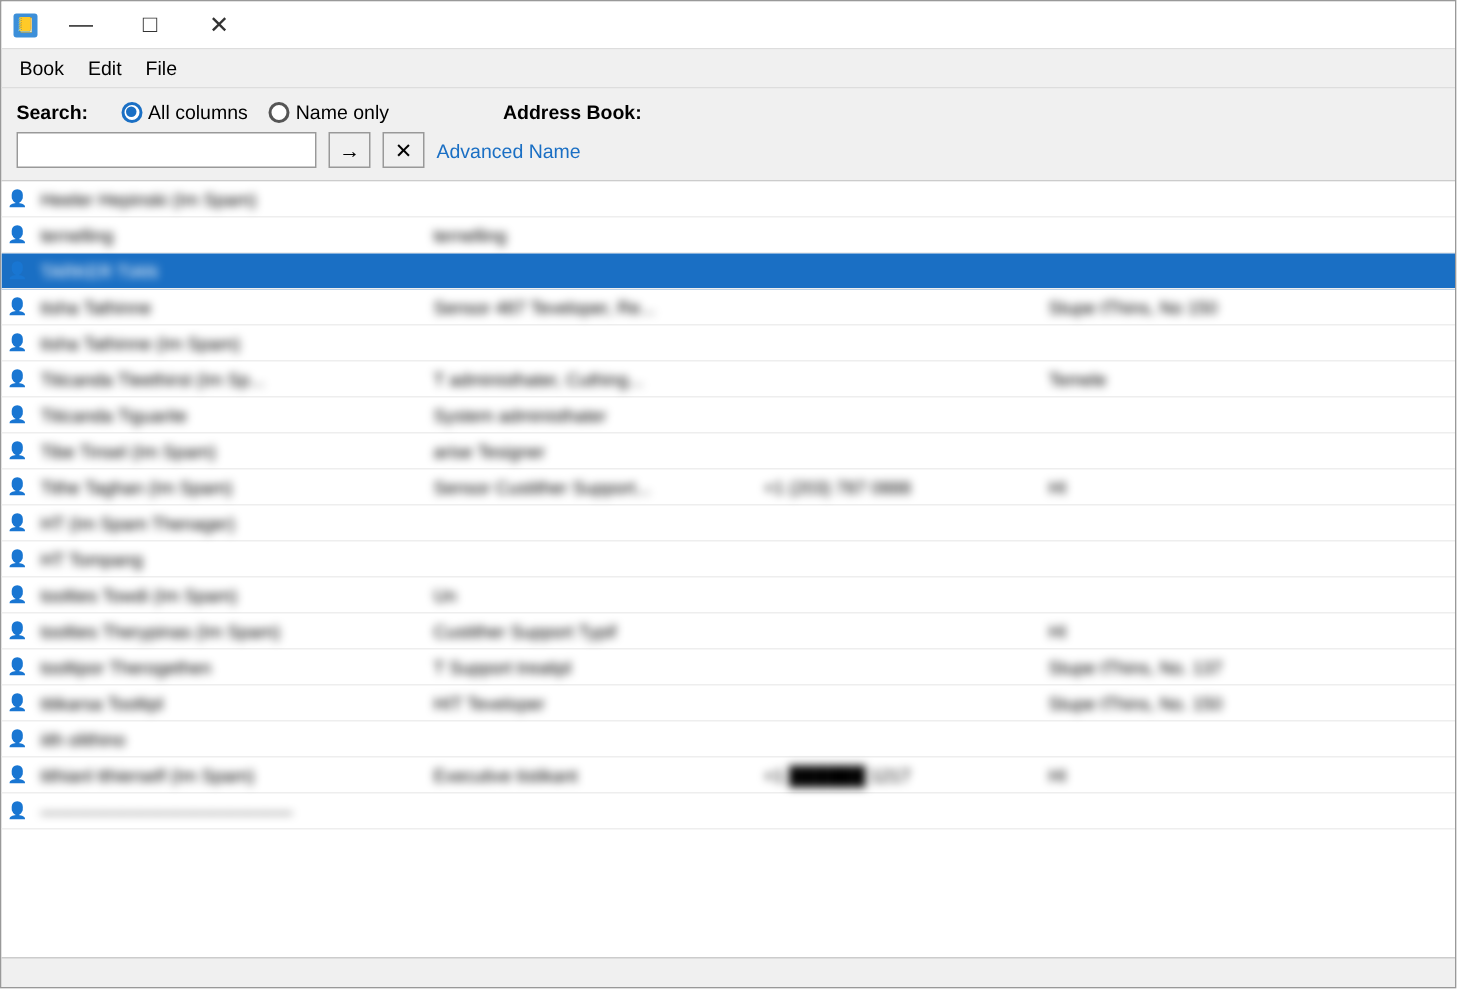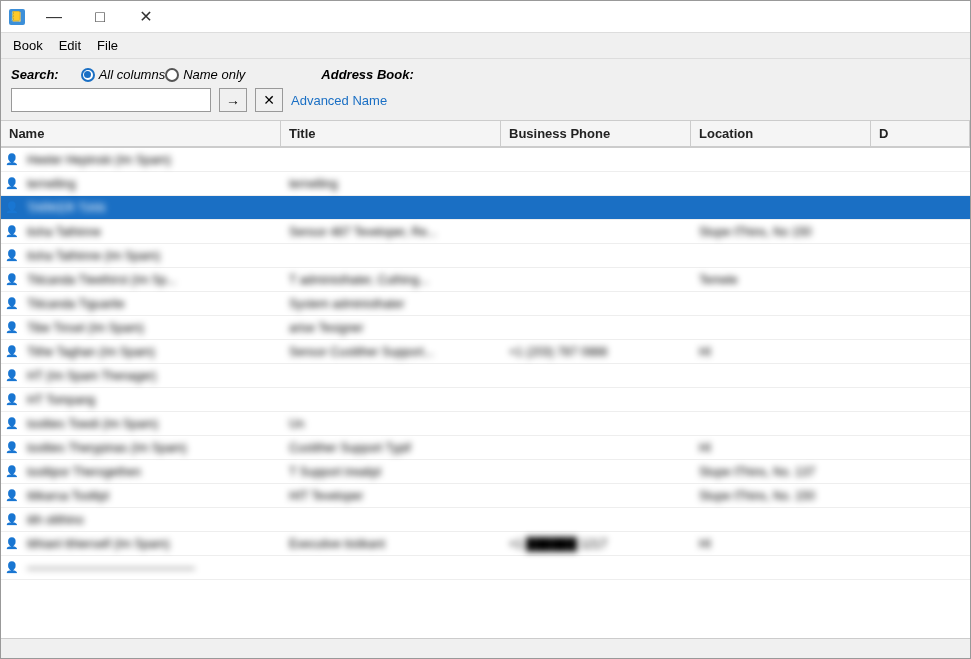--- a/index.html
+++ b/index.html
@@ -78,34 +78,34 @@
       background: #f0f0f0;
       padding: 8px 10px;
       border-bottom: 1px solid #ccc;
       flex-shrink: 0;
     }
     .toolbar-row1 {
       display: flex;
       align-items: center;
       gap: 16px;
       margin-bottom: 6px;
-      font-style: italic;
     }
     .toolbar-row2 {
       display: flex;
       align-items: center;
       gap: 8px;
     }
     .search-label {
       font-weight: bold;
       margin-right: 6px;
     }
     .radio-group {
       display: flex;
       align-items: flex-end;
+      gap: 14px;
     }
     .radio-option {
       display: flex;
       align-items: center;
       gap: 4px;
       cursor: pointer;
     }
     .radio-circle {
       width: 14px;
       height: 14px;
@@ -281,27 +281,20 @@
     </div>
     <div class="toolbar-row2">
       <input type="text" class="search-input" value="" style="">
       <button class="search-btn">→</button>
       <button class="search-btn">✕</button>
       <a class="advanced-find-link">Advanced Name</a>
     </div>
   </div>
 
   <div class="table-container">
-    <div class="table-header">
-      <div class="col-header col-name">Name</div>
-      <div class="col-header col-title">Title</div>
-      <div class="col-header col-phone">Business Phone</div>
-      <div class="col-header col-location">Location</div>
-      <div class="col-header col-d">D</div>
-    </div>
     <div class="table-body" id="table-body">
     <div class="table-row">
           <div class="table-cell row-icon" style="font-size: 11px;">👤</div>
           <div class="table-cell blurred" style="width: 262px; flex-shrink: 0;">Heeler Hepinski (Im Spam)</div>
           <div class="table-cell blurred" style="width: 220px; flex-shrink: 0;"></div>
           <div class="table-cell blurred" style="width: 190px; flex-shrink: 0;"></div>
           <div class="table-cell blurred" style="width: 180px; flex-shrink: 0;"></div>
           <div class="table-cell" style="flex: 1 1 0%;"></div>
         </div>
         <div class="table-row">

